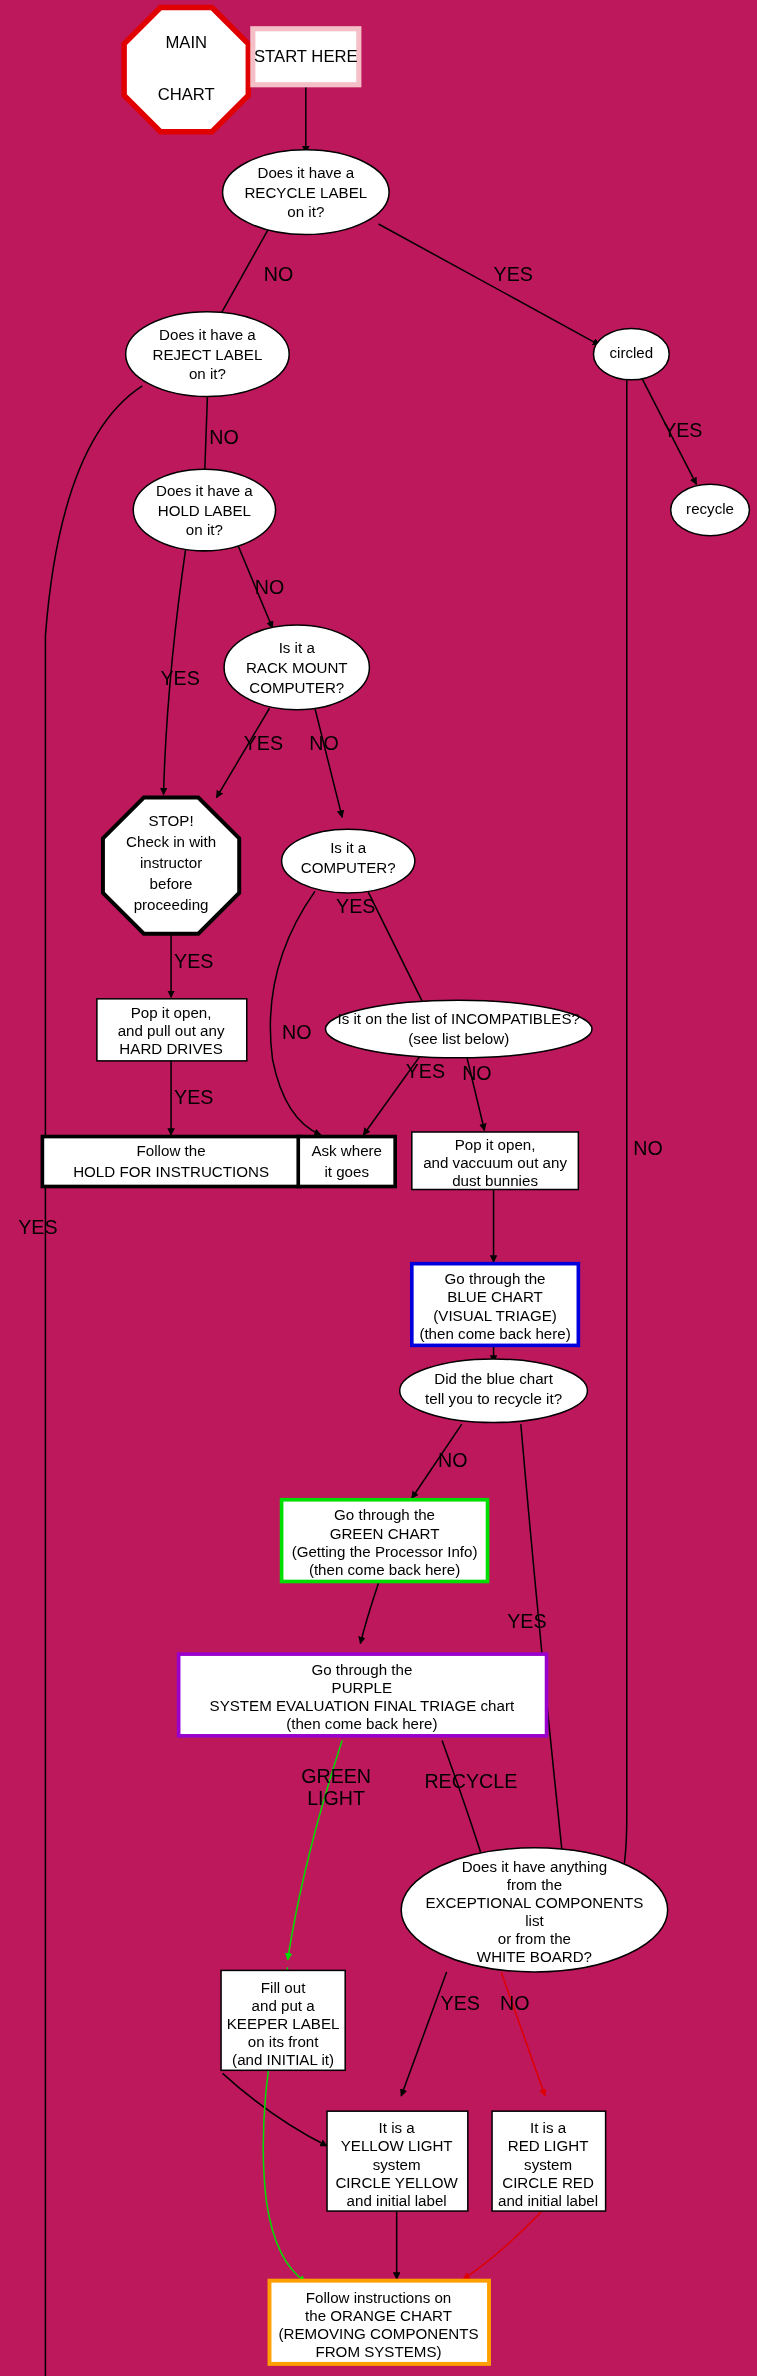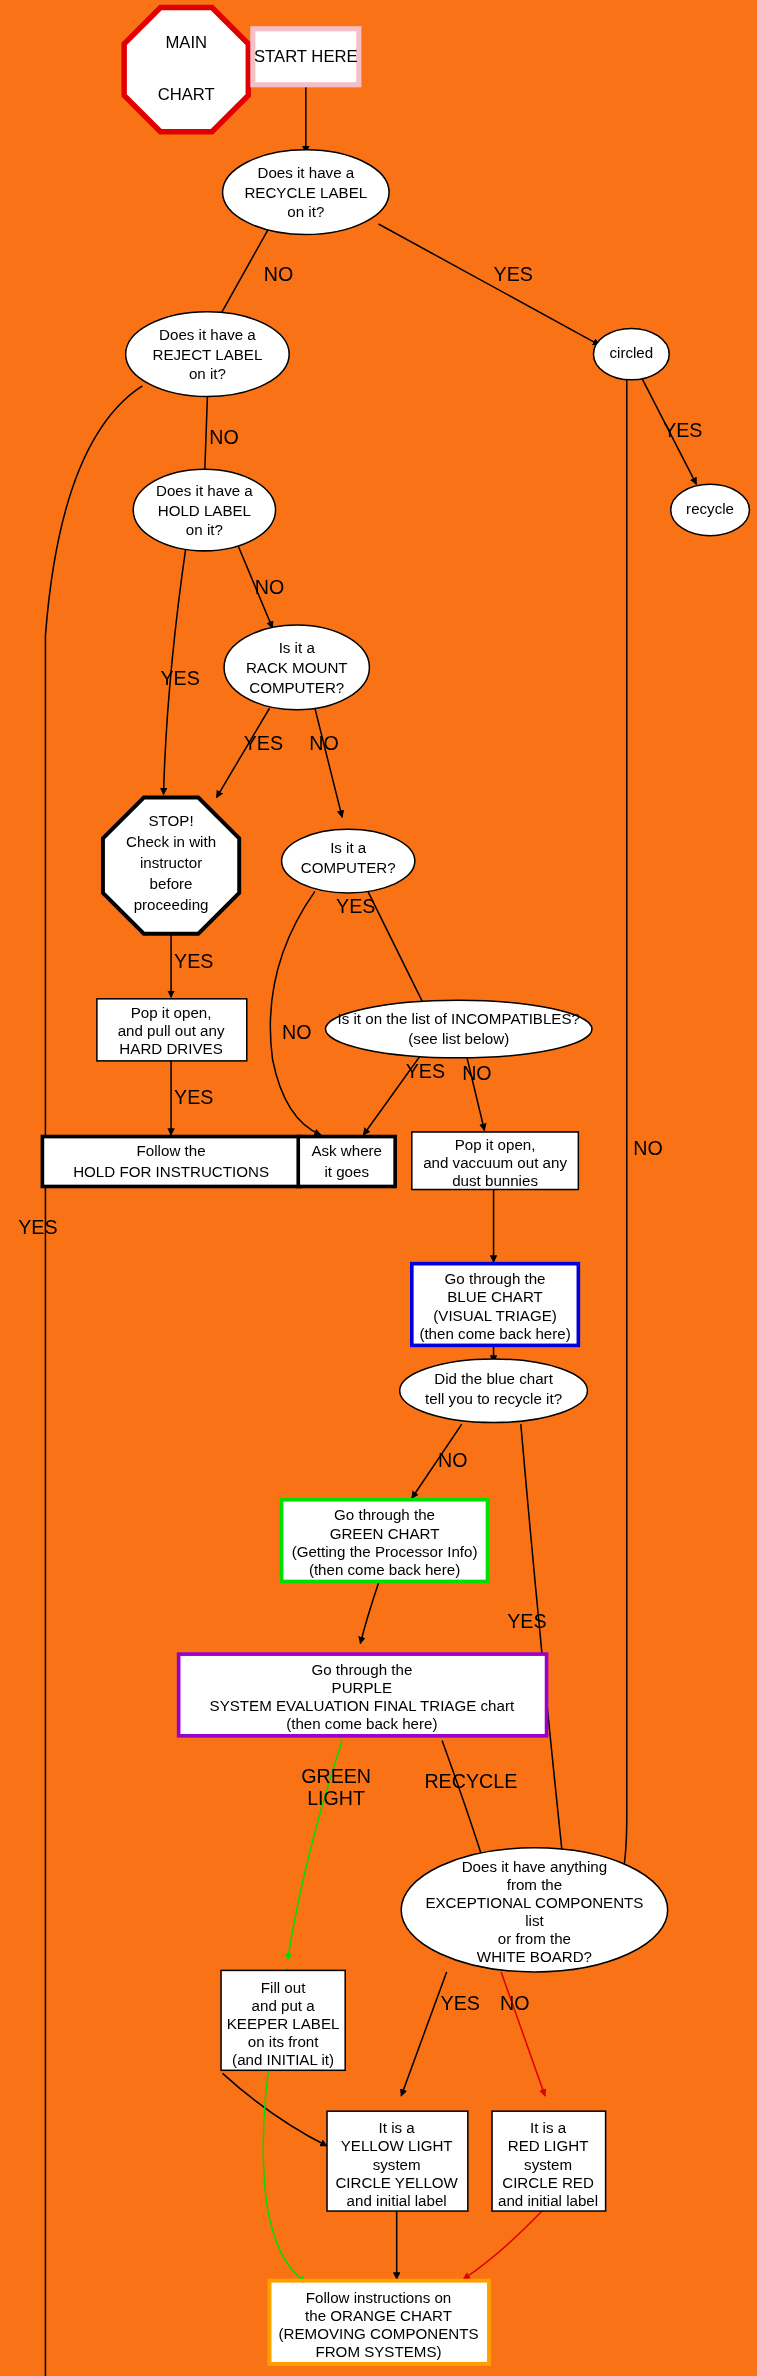--- a/index.html
+++ b/index.html
@@ -7,21 +7,21 @@
     padding: 0;
     background: #ffffff;
   }
   body {
     font-family: "Liberation Sans", sans-serif;
   }
   #chart-root {
     position: relative;
     width: 757px;
     height: 2376px;
-    background: #f97316;
+    background: #be185d;
     overflow: hidden;
   }
   svg#flow {
     display: block;
     width: 757px;
     height: 2376px;
   }
   .node-text {
     font-family: "Liberation Sans", sans-serif;
     fill: #000000;

